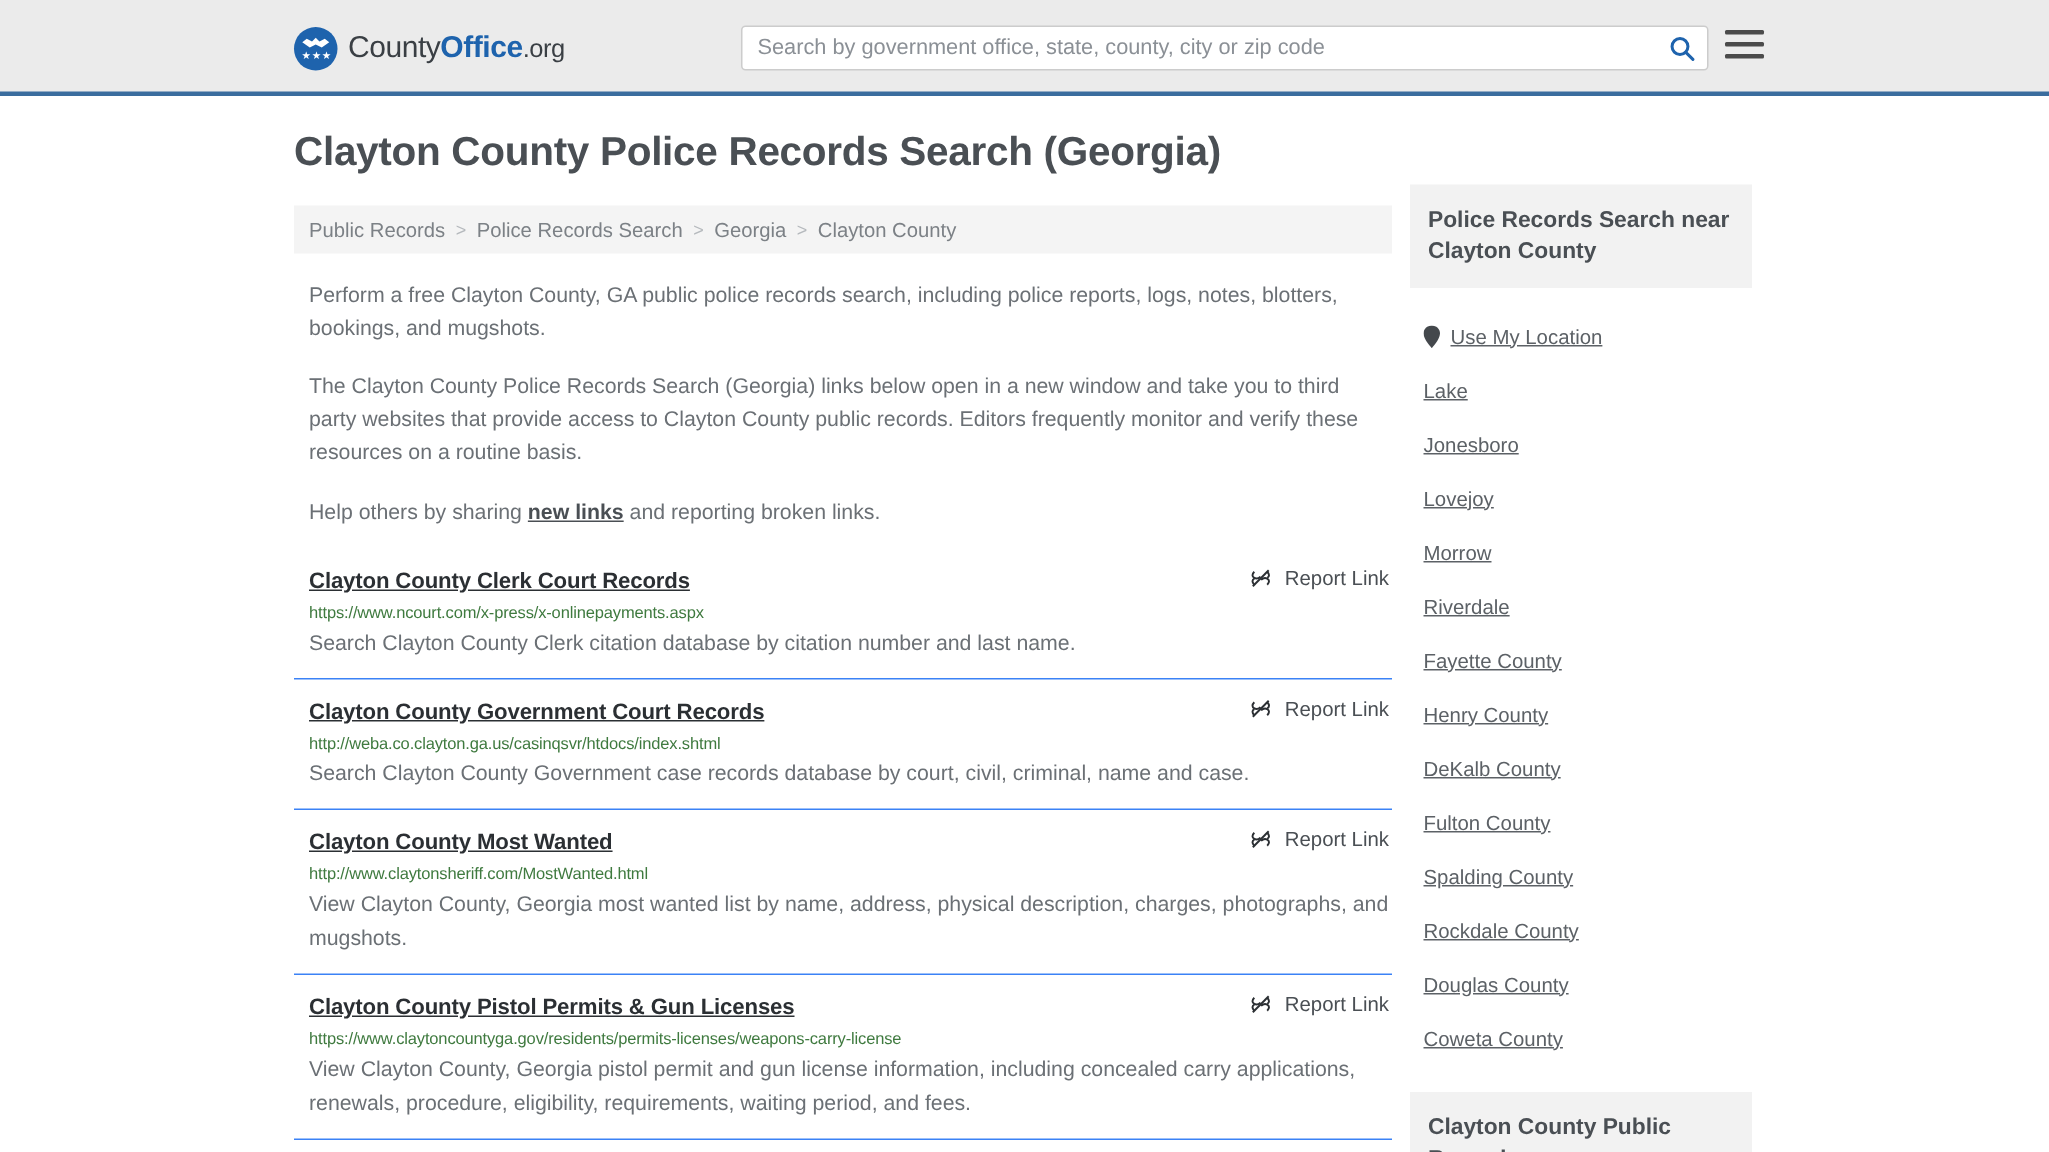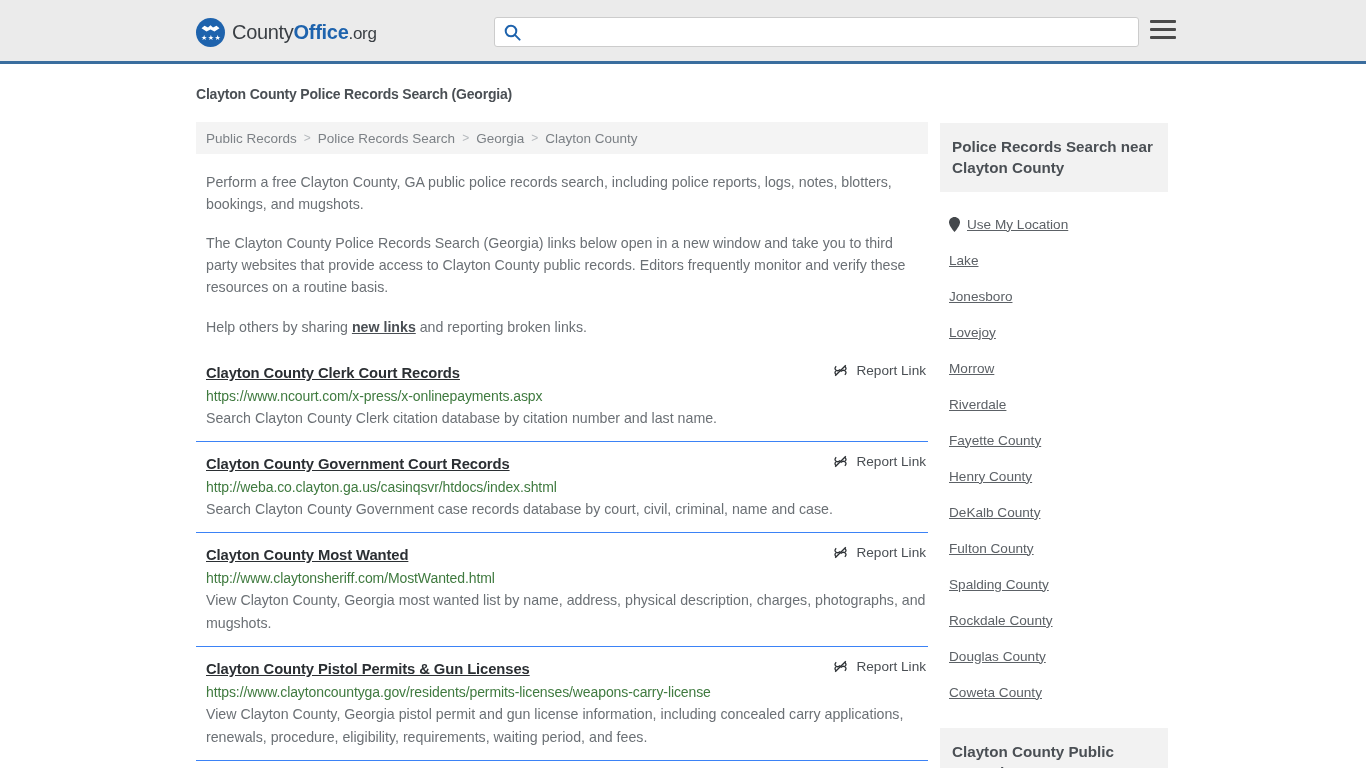--- a/index.html
+++ b/index.html
@@ -122,21 +122,21 @@
     width: 732px;
   }
   .side-col {
     position: absolute;
     left: 940px;
     top: 59px;
     width: 228px;
   }
 
   h1.page-title {
-    font-size: 14px;
+    font-size: 27px;
     color: #4a4f54;
     margin: 0 0 20px 0;
     font-weight: bold;
     letter-spacing: -0.2px;
   }
 
   .breadcrumb {
     background: #f4f4f4;
     height: 32px;
     display: flex;
@@ -180,21 +180,21 @@
     display: inline-block;
     font-size: 14.8px;
     font-weight: bold;
     color: #2b2f33;
     text-decoration: underline;
     cursor: pointer;
     letter-spacing: -0.1px;
   }
   .result-url {
     display: block;
-    font-size: 14px;
+    font-size: 11px;
     color: #3f7a3f;
     margin-top: 6px;
     letter-spacing: -0.1px;
   }
   .result-desc {
     font-size: 14.2px;
     line-height: 23px;
     color: #6b7075;
     margin-top: 3px;
   }
@@ -249,20 +249,21 @@
         <path d="M10.5 1.2 L13 3.6 L16.5 1.8 L19.5 4.2 L14.5 7.6 L10.5 5.6 L6.5 7.6 L1.5 4.2 L4.5 1.8 L8 3.6 Z" fill="#ffffff"></path>
       </svg>
       <div class="stars">★★★</div>
     </div>
     <div class="logo-text">
       <span class="t1">County</span><span class="t2">Office</span><span class="t3">.org</span>
     </div>
   </div>
 
   <div class="search-box">
+    <input class="search-input" type="text" placeholder="Search by government office, state, county, city or zip code" style="">
     <button class="search-btn">
       <svg width="17" height="17" viewBox="0 0 17 17">
         <circle cx="7" cy="7" r="5.3" fill="none" stroke="#1e63ad" stroke-width="2"></circle>
         <line x1="10.9" y1="10.9" x2="15.6" y2="15.6" stroke="#1e63ad" stroke-width="2" stroke-linecap="round"></line>
       </svg>
     </button>
   </div>
 
   <div class="hamburger">
     <span></span>

